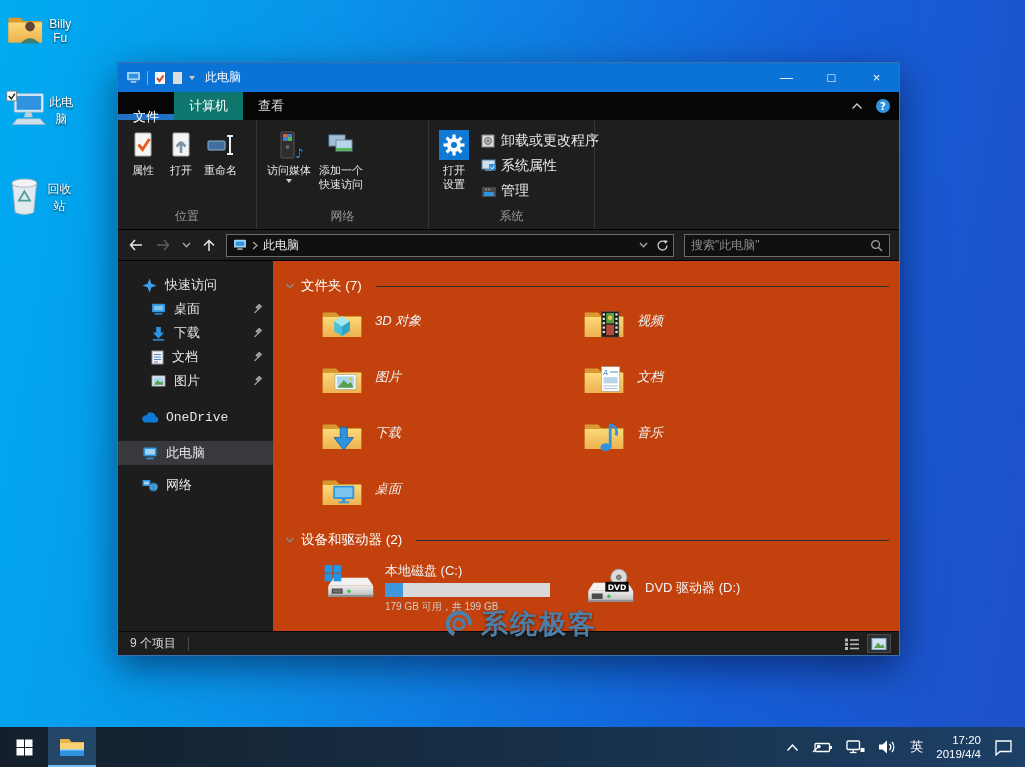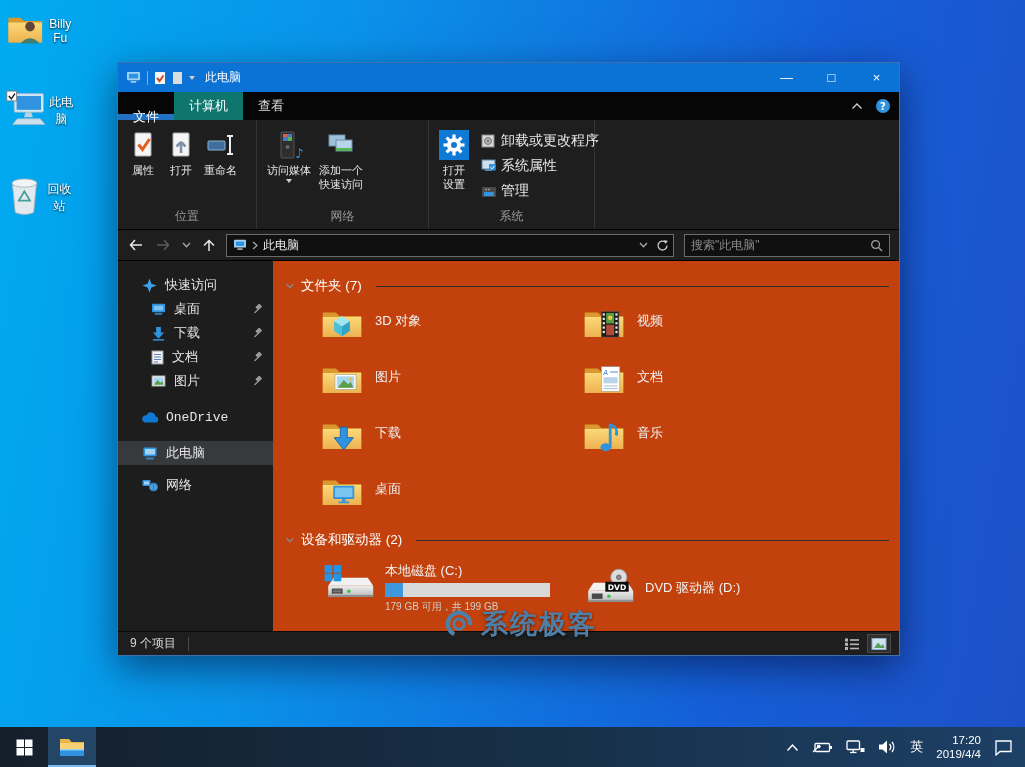--- a/index.html
+++ b/index.html
@@ -64,21 +64,21 @@
 
   .content { flex:1 1 auto; background:#c2410c; position:relative; padding:14px 8px 0 10px; overflow:hidden; }
   .sec-head { height:22px; display:flex; align-items:center; gap:6px; padding-left:2px; }
   .sec-title { font-size:13.5px; color:#fff; white-space:nowrap; }
   .sec-line { flex:1; height:1px; background:#2d2d2d; margin-left:8px; margin-right:2px; }
   .chev { width:10px; height:10px; flex:0 0 auto; }
 
   .folder-grid { margin:6px 0 0 34px; display:grid; grid-template-columns:262px 262px; grid-auto-rows:56px; }
   .fitem { display:flex; align-items:flex-start; gap:12px; width:250px; padding:2px 4px; }
   .fitem .ficon { width:42px; height:36px; flex:0 0 auto; }
-  .fitem .fname { font-size:13px; color:#f2f2f2; padding-top:7px; }
+  .fitem .fname { font-size:13px; color:#f2f2f2; padding-top:7px;font-style:italic; }
 
   .drives-row { margin:8px 0 0 34px; display:flex; }
   .ditem { display:flex; align-items:flex-start; gap:10px; width:260px; padding:2px 4px; }
   .dicon { width:54px; height:42px; flex:0 0 auto; margin-top:2px; }
   .dmeta { display:flex; flex-direction:column; gap:3px; padding-top:1px; }
   .dname { font-size:13px; color:#f2f2f2; }
   .dbar { width:165px; height:14px; background:#d9d9d9; }
   .dfill { height:100%; background:#3f97dd; }
   .dusage { font-size:10px; color:#cfcfcf; }
   .ditem.dvd { align-items:center; }

